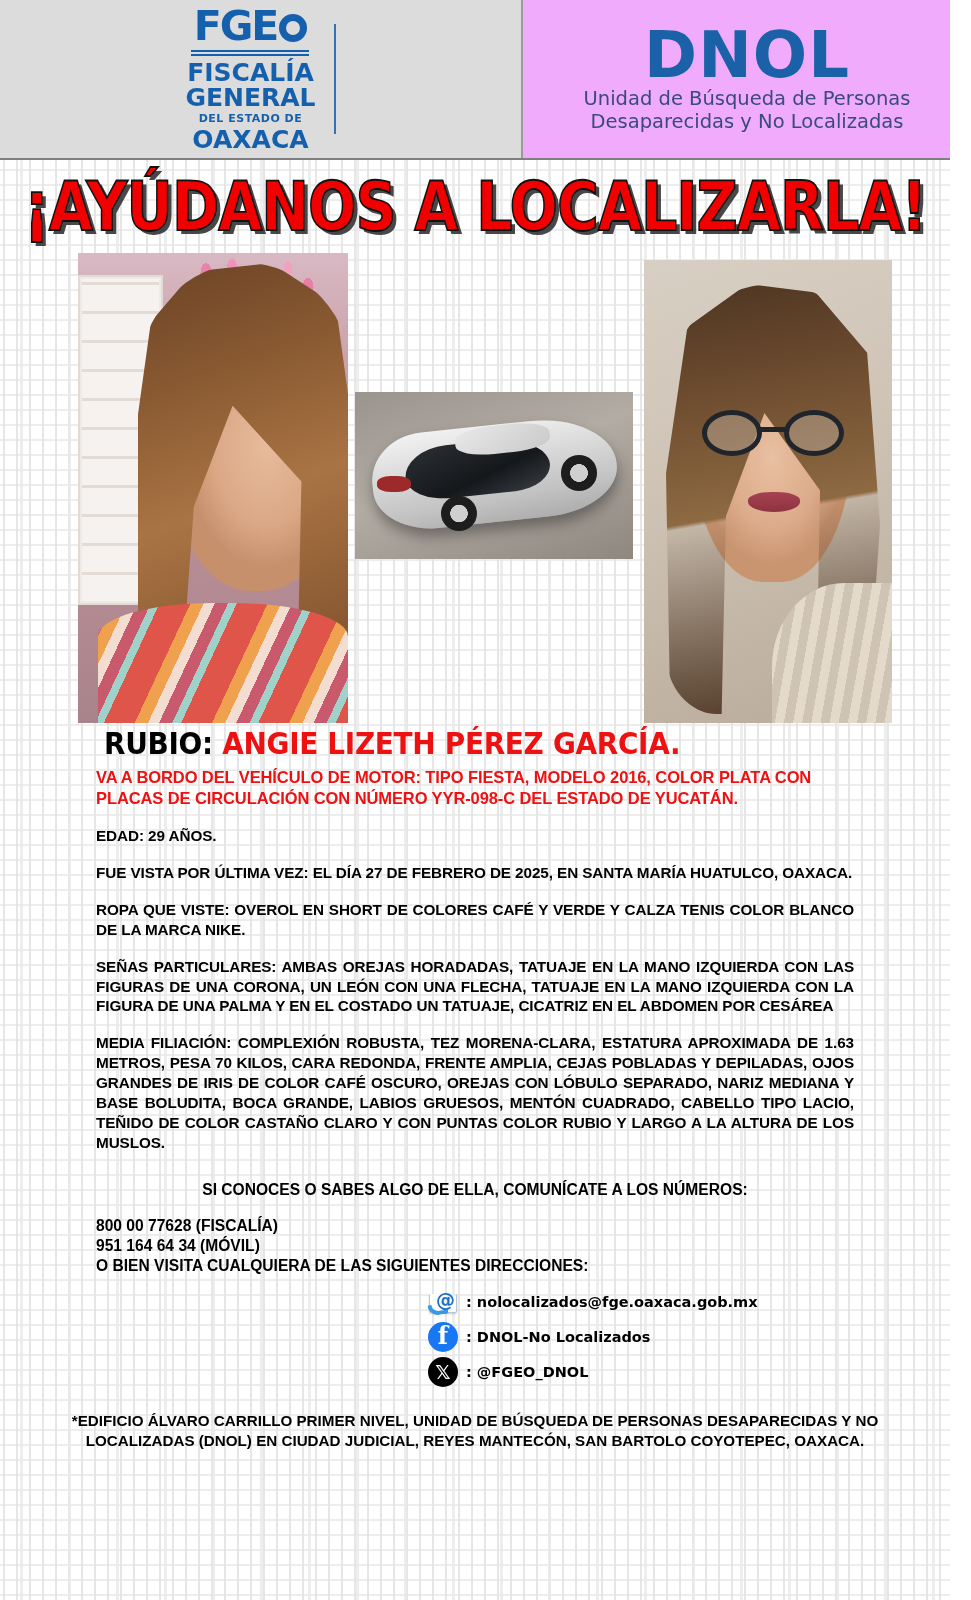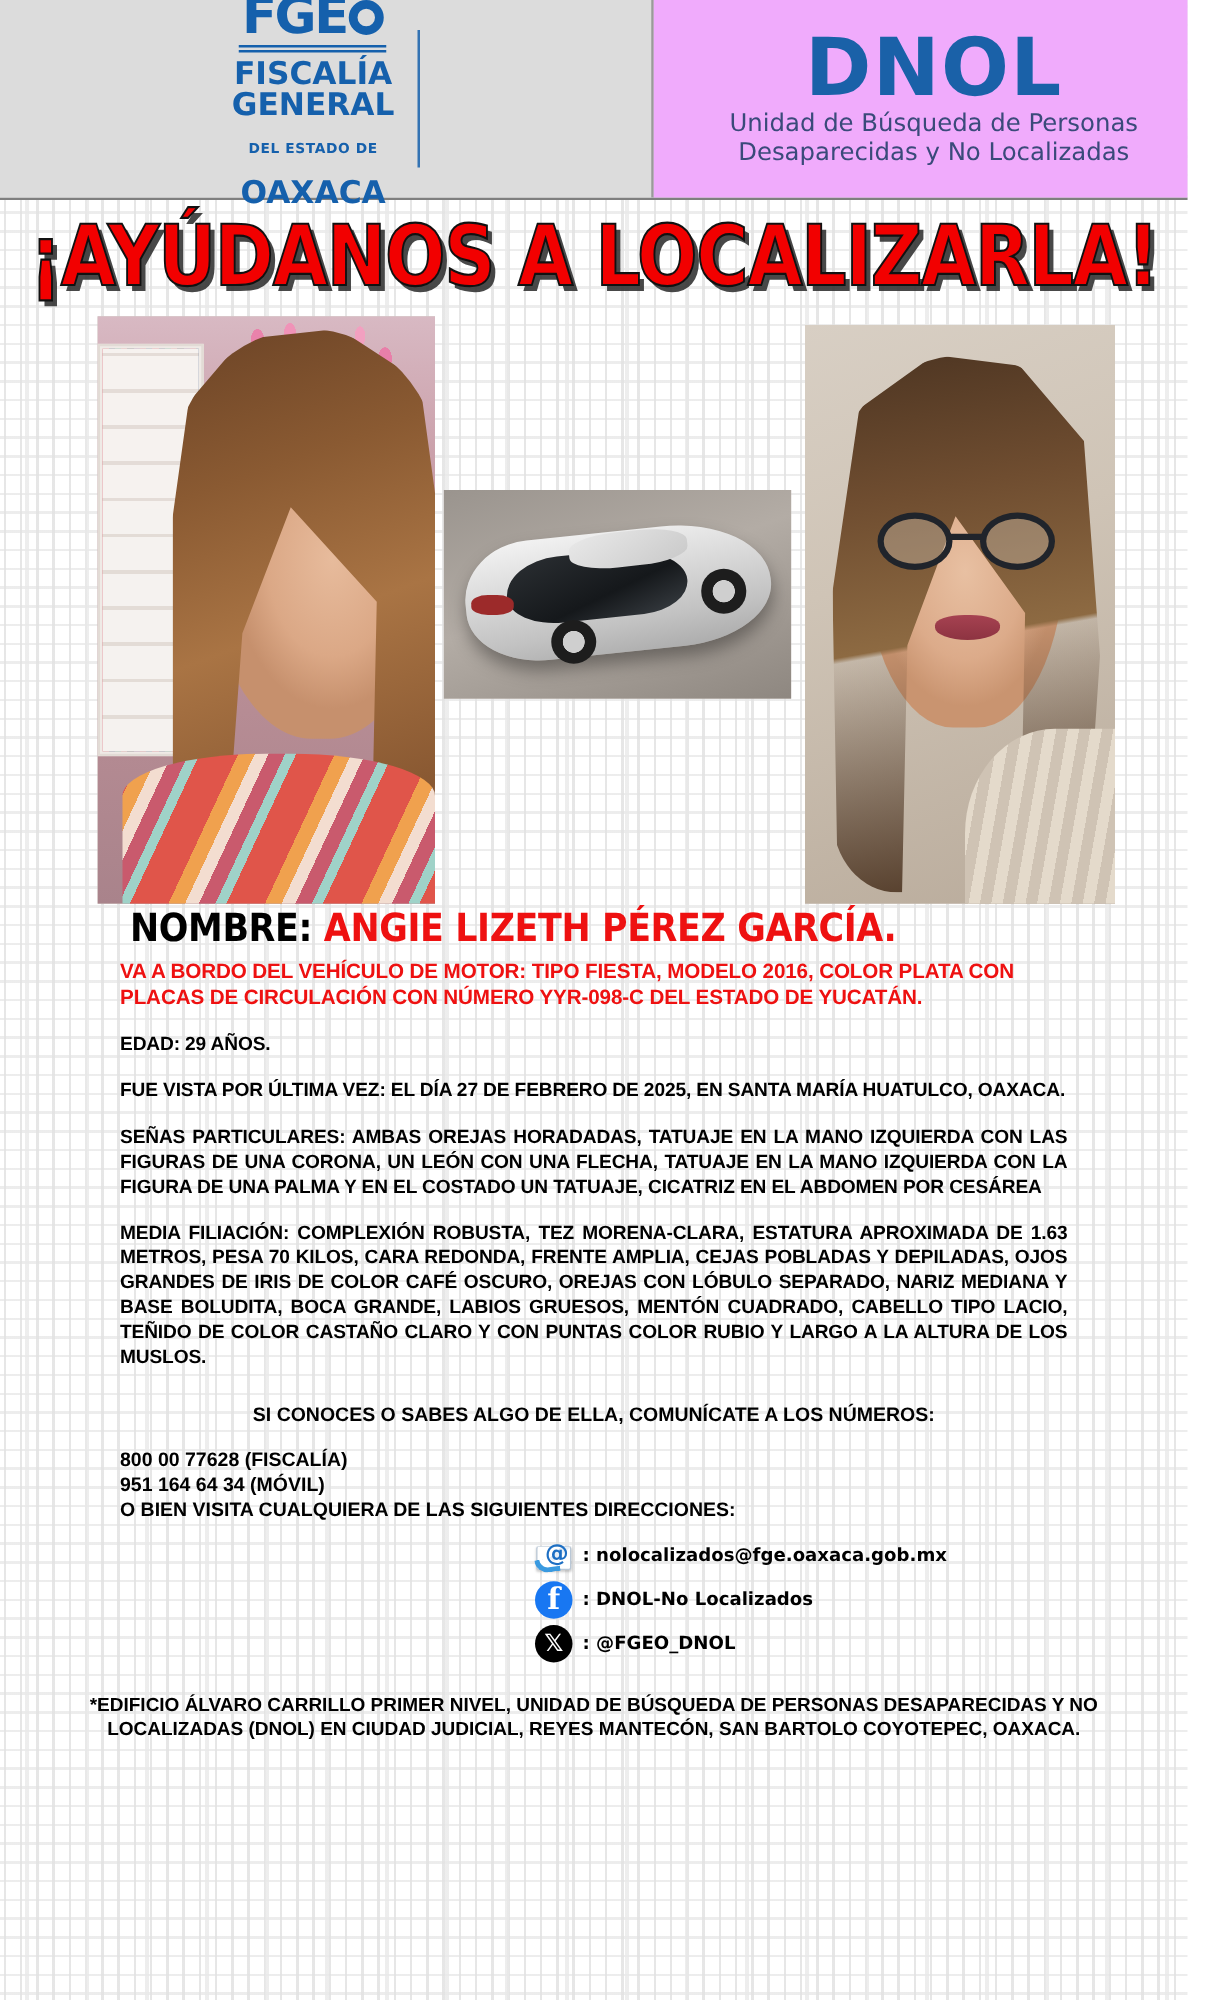--- a/index.html
+++ b/index.html
@@ -84,21 +84,21 @@
     border: 7px solid #1560ac; margin-left:2px; position:relative; top:1px;
   }
   .fgeo-rule { width: 118px; height:0; border-top:2px solid #1560ac;
                border-bottom:2px solid #1560ac; margin:3px 0 4px; height:6px;}
   .fgeo-line {
     font-weight: 900; font-size: 25px; letter-spacing: 0px; color: #1560ac;
     font-family: "DejaVu Sans", sans-serif;
   }
   .fgeo-sub {
     font-weight: 700; font-size: 11px; letter-spacing: .5px; color: #1560ac;
-    margin: 17px 0; font-family: "DejaVu Sans", sans-serif;
+    margin: 3px 0; font-family: "DejaVu Sans", sans-serif;
   }
   .fgeo-divider { width:2px; height:110px; background:#1560ac; opacity:.85; }
 
   
   .seal { width: 124px; height: 124px; position: relative; }
   .seal-outer, .seal-inner {
     position:absolute; border-radius:50%; border:2px solid #3a5a8c;
   }
   .seal-outer { inset:0; }
   .seal-inner { inset:9px; border-width:1px; }
@@ -496,28 +496,29 @@
         <div class="lips-b"></div>
         <div class="top-b"></div>
       </div>
     </div>
 
   </div>
 
   <div class="body-wrap">
 
     <div class="name-line">
-      <span class="name-label">NOMBRE:</span>
+      <span class="name-label">RUBIO:</span>
       <span class="name-value">ANGIE LIZETH PÉREZ GARCÍA.</span>
     </div>
 
     <div class="vehicle">VA A BORDO DEL VEHÍCULO DE MOTOR: TIPO FIESTA, MODELO 2016, COLOR PLATA CON PLACAS DE CIRCULACIÓN CON NÚMERO YYR-098-C DEL ESTADO DE YUCATÁN.</div>
 
     <div class="para nojust">EDAD: 29 AÑOS.</div>
     <div class="para">FUE VISTA POR ÚLTIMA VEZ: EL DÍA 27 DE FEBRERO DE 2025, EN SANTA MARÍA HUATULCO, OAXACA.</div>
+    <div class="para">ROPA QUE VISTE: OVEROL EN SHORT DE COLORES CAFÉ Y VERDE Y CALZA TENIS COLOR BLANCO DE LA MARCA NIKE.</div>
     <div class="para">SEÑAS PARTICULARES: AMBAS OREJAS HORADADAS, TATUAJE EN LA MANO IZQUIERDA CON LAS FIGURAS DE UNA CORONA, UN LEÓN CON UNA FLECHA, TATUAJE EN LA MANO IZQUIERDA CON LA FIGURA DE UNA PALMA Y EN EL COSTADO UN TATUAJE, CICATRIZ EN EL ABDOMEN POR CESÁREA</div>
     <div class="para">MEDIA FILIACIÓN: COMPLEXIÓN ROBUSTA, TEZ MORENA-CLARA, ESTATURA APROXIMADA DE 1.63 METROS, PESA 70 KILOS, CARA REDONDA, FRENTE AMPLIA, CEJAS POBLADAS Y DEPILADAS, OJOS GRANDES DE IRIS DE COLOR CAFÉ OSCURO, OREJAS CON LÓBULO SEPARADO, NARIZ MEDIANA Y BASE BOLUDITA, BOCA GRANDE, LABIOS GRUESOS, MENTÓN CUADRADO, CABELLO TIPO LACIO, TEÑIDO DE COLOR CASTAÑO CLARO Y CON PUNTAS COLOR RUBIO Y LARGO A LA ALTURA DE LOS MUSLOS.</div>
 
     <div class="callout">SI CONOCES O SABES ALGO DE ELLA, COMUNÍCATE A LOS NÚMEROS:</div>
 
     <div class="phones">
       <div>800 00 77628 (FISCALÍA)</div>
       <div>951 164 64 34 (MÓVIL)</div>
       <div>O BIEN VISITA CUALQUIERA DE LAS SIGUIENTES DIRECCIONES:</div>
     </div>

